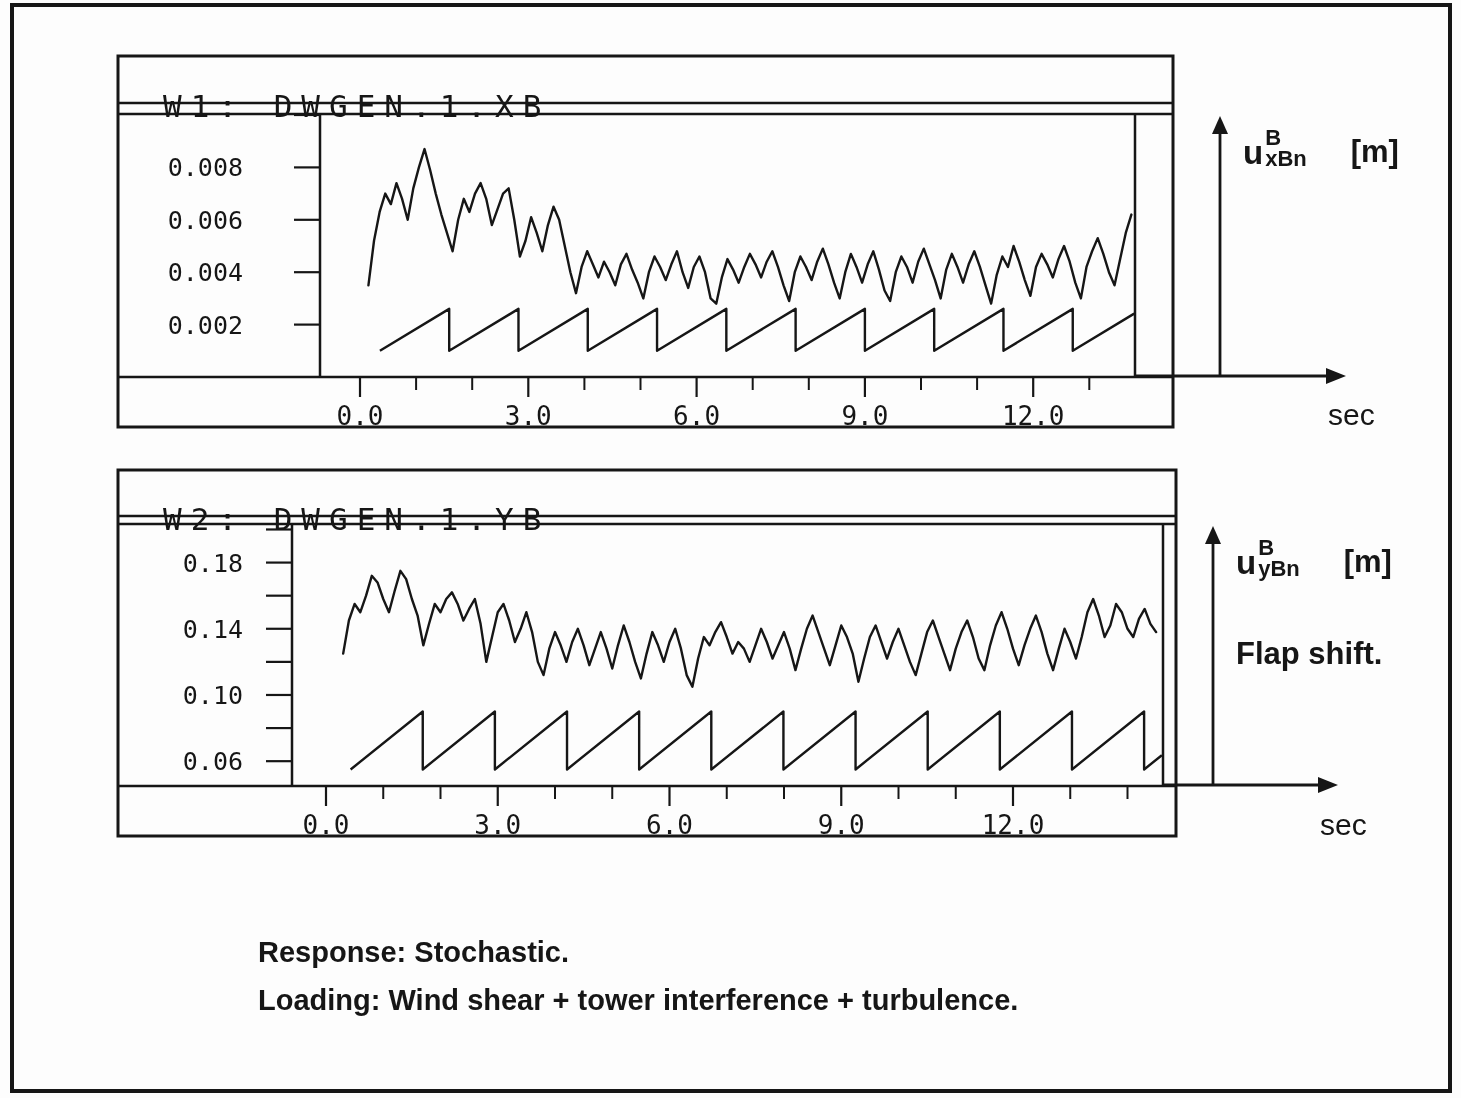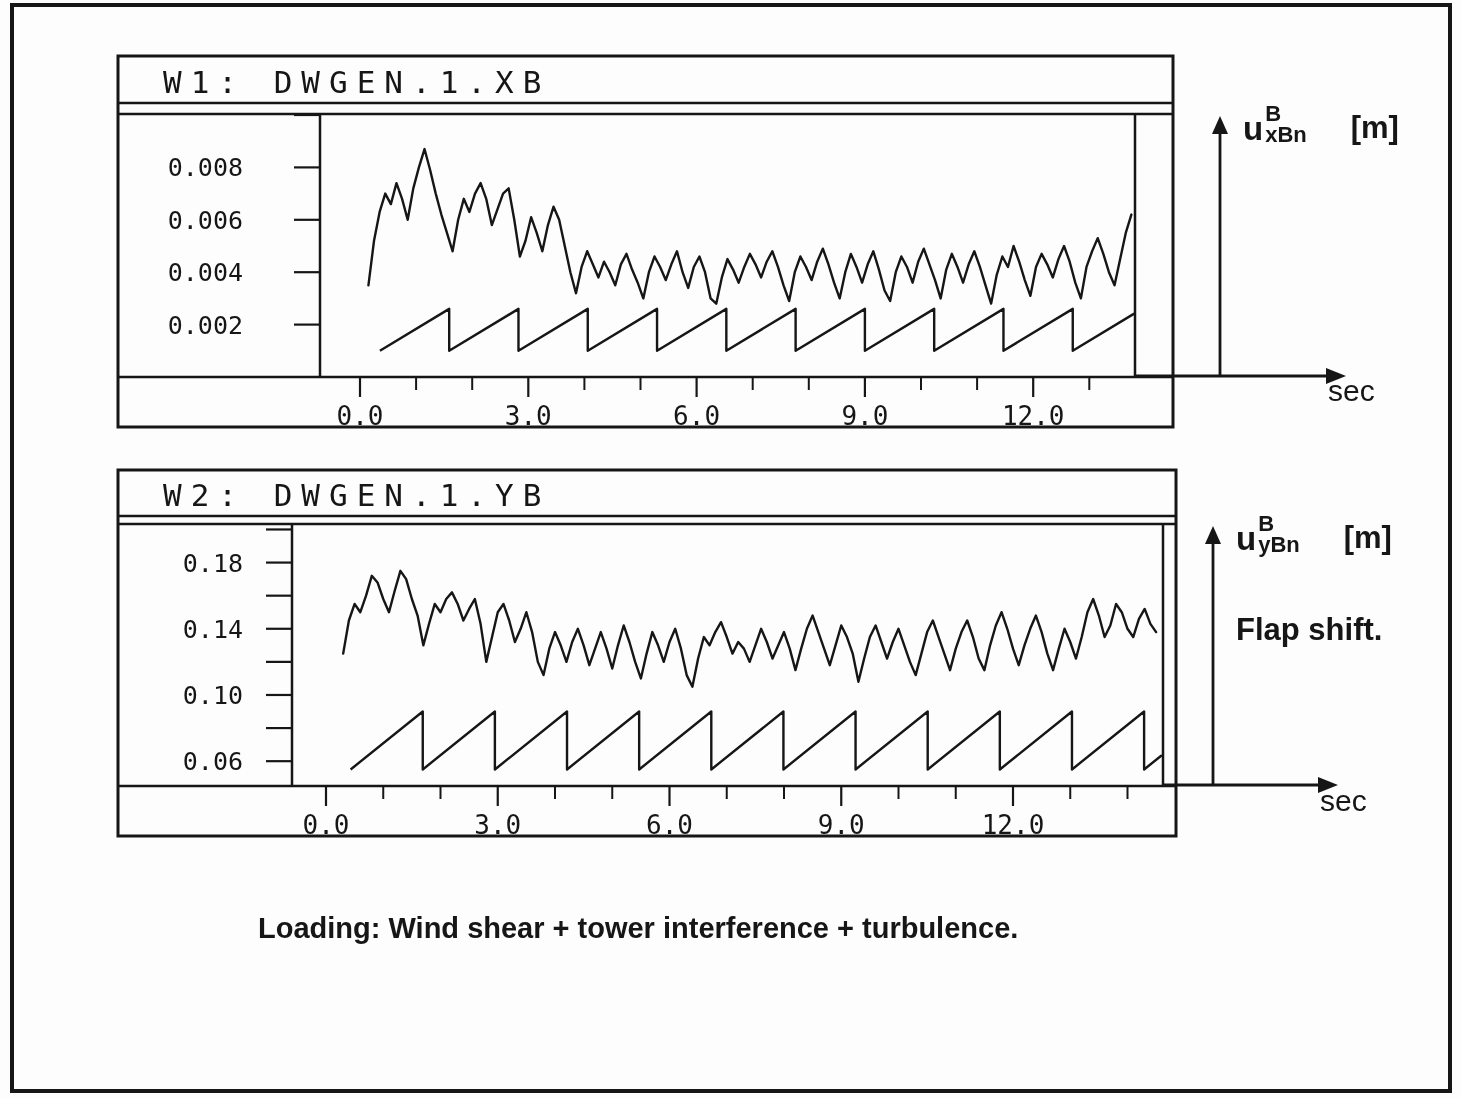--- a/index.html
+++ b/index.html
@@ -1,19 +1,19 @@
 <!DOCTYPE html>
 <html><head>
 <meta charset="utf-8">
 <style>
   html,body{margin:0;padding:0;background:#ffffff;}
   #stage{position:relative;width:1461px;height:1098px;background:#fdfdfd;overflow:hidden;
          font-family:"Liberation Sans", sans-serif;color:#161616;}
   #art{position:absolute;left:0;top:0;}
-  .abs{position:absolute;}
+  .abs{position:absolute;margin-top:24px;}
   .wtitle{font-family:"DejaVu Sans Mono", monospace;font-size:31px;letter-spacing:9px;white-space:nowrap;}
   .ulabel{display:flex;align-items:flex-start;font-weight:bold;}
   .uvar{font-size:33px;line-height:1;}
   .ustack{display:inline-flex;flex-direction:column;margin-left:2px;font-size:22px;line-height:0.95;transform:translateY(-8px);}
   .usup,.usub{display:block;}
   .uunit{font-size:31px;line-height:1;margin-left:44px;}
   .dirlabel{font-size:31px;font-weight:bold;white-space:nowrap;}
   .seclabel{font-size:30px;font-weight:normal;}
   .caption{line-height:48px;font-size:29px;font-weight:bold;white-space:nowrap;}
 </style>
@@ -131,15 +131,16 @@
     <span class="ustack">
       <span class="usup">B</span>
       <span class="usub">yBn</span>
     </span>
     <span class="uunit">[m]</span>
   </div>
   <div class="abs dirlabel" style="left:1236px;top:612px;">Flap shift.</div>
   <div class="abs seclabel" style="left:1320px;top:784px;">sec</div>
 
   <div class="abs caption" style="left:258px;top:904px;">
+    <div>Response: Stochastic.</div>
     <div>Loading: Wind shear + tower interference + turbulence.</div>
   </div>
 </div>
 
 </body></html>

